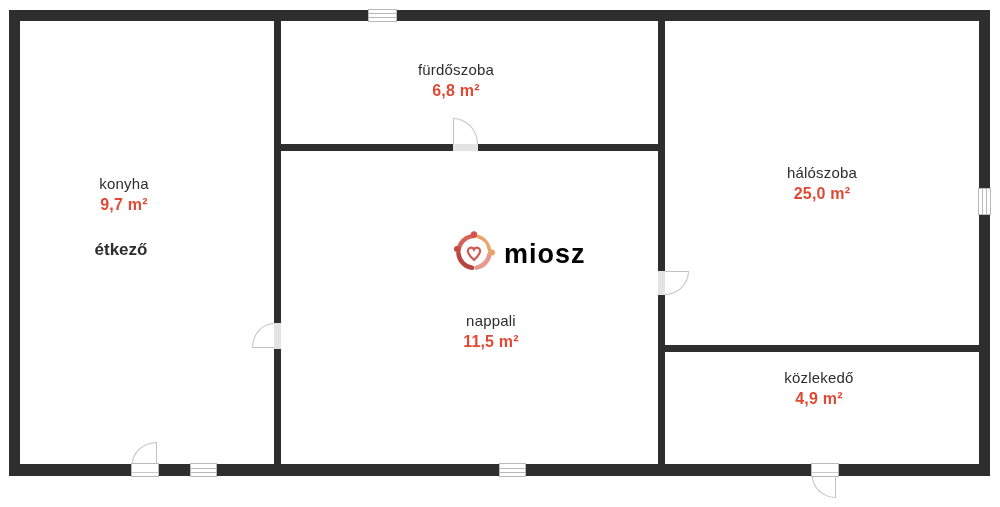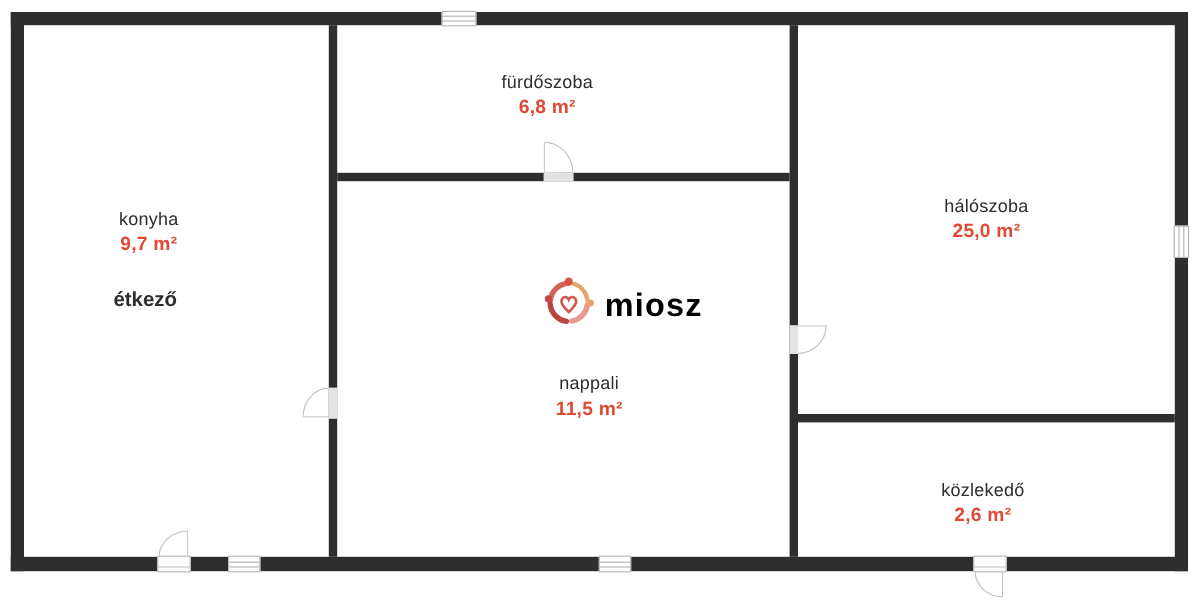--- a/index.html
+++ b/index.html
@@ -131,23 +131,23 @@
   <div class="room-block" style="left:467px;top:331px;margin-left:24px;">
     <div class="room-label">nappali</div>
     <div class="room-area">11,5 m²</div>
   </div>
 
   <div class="room-block" style="left:822px;top:183px;">
     <div class="room-label">hálószoba</div>
     <div class="room-area">25,0 m²</div>
   </div>
 
-  <div class="room-block" style="left:819px;top:420px;">
+  <div class="room-block" style="left:819px;top:388px;">
     <div class="room-label">közlekedő</div>
-    <div class="room-area">2,6 m²</div>
+    <div class="room-area">4,9 m²</div>
   </div>
 
   <div class="logo">
     <span>
       <svg width="44" height="44" viewBox="0 0 44 44">
         <path d="M 22 6 A 16 16 0 0 0 6.5 21" fill="none" stroke="#d4625b" stroke-width="4.5" stroke-linecap="round"></path>
         <path d="M 6.5 23.5 A 16 16 0 0 0 20 37.8" fill="none" stroke="#b8463f" stroke-width="4.5" stroke-linecap="round"></path>
         <path d="M 24.5 37.6 A 16 16 0 0 0 37.5 24" fill="none" stroke="#e59a8f" stroke-width="4.5" stroke-linecap="round"></path>
         <path d="M 37.5 20 A 16 16 0 0 0 26 6.5" fill="none" stroke="#e8a468" stroke-width="3.5" stroke-linecap="round"></path>
         <circle cx="22" cy="4.5" r="3.2" fill="#d9534a"></circle>

